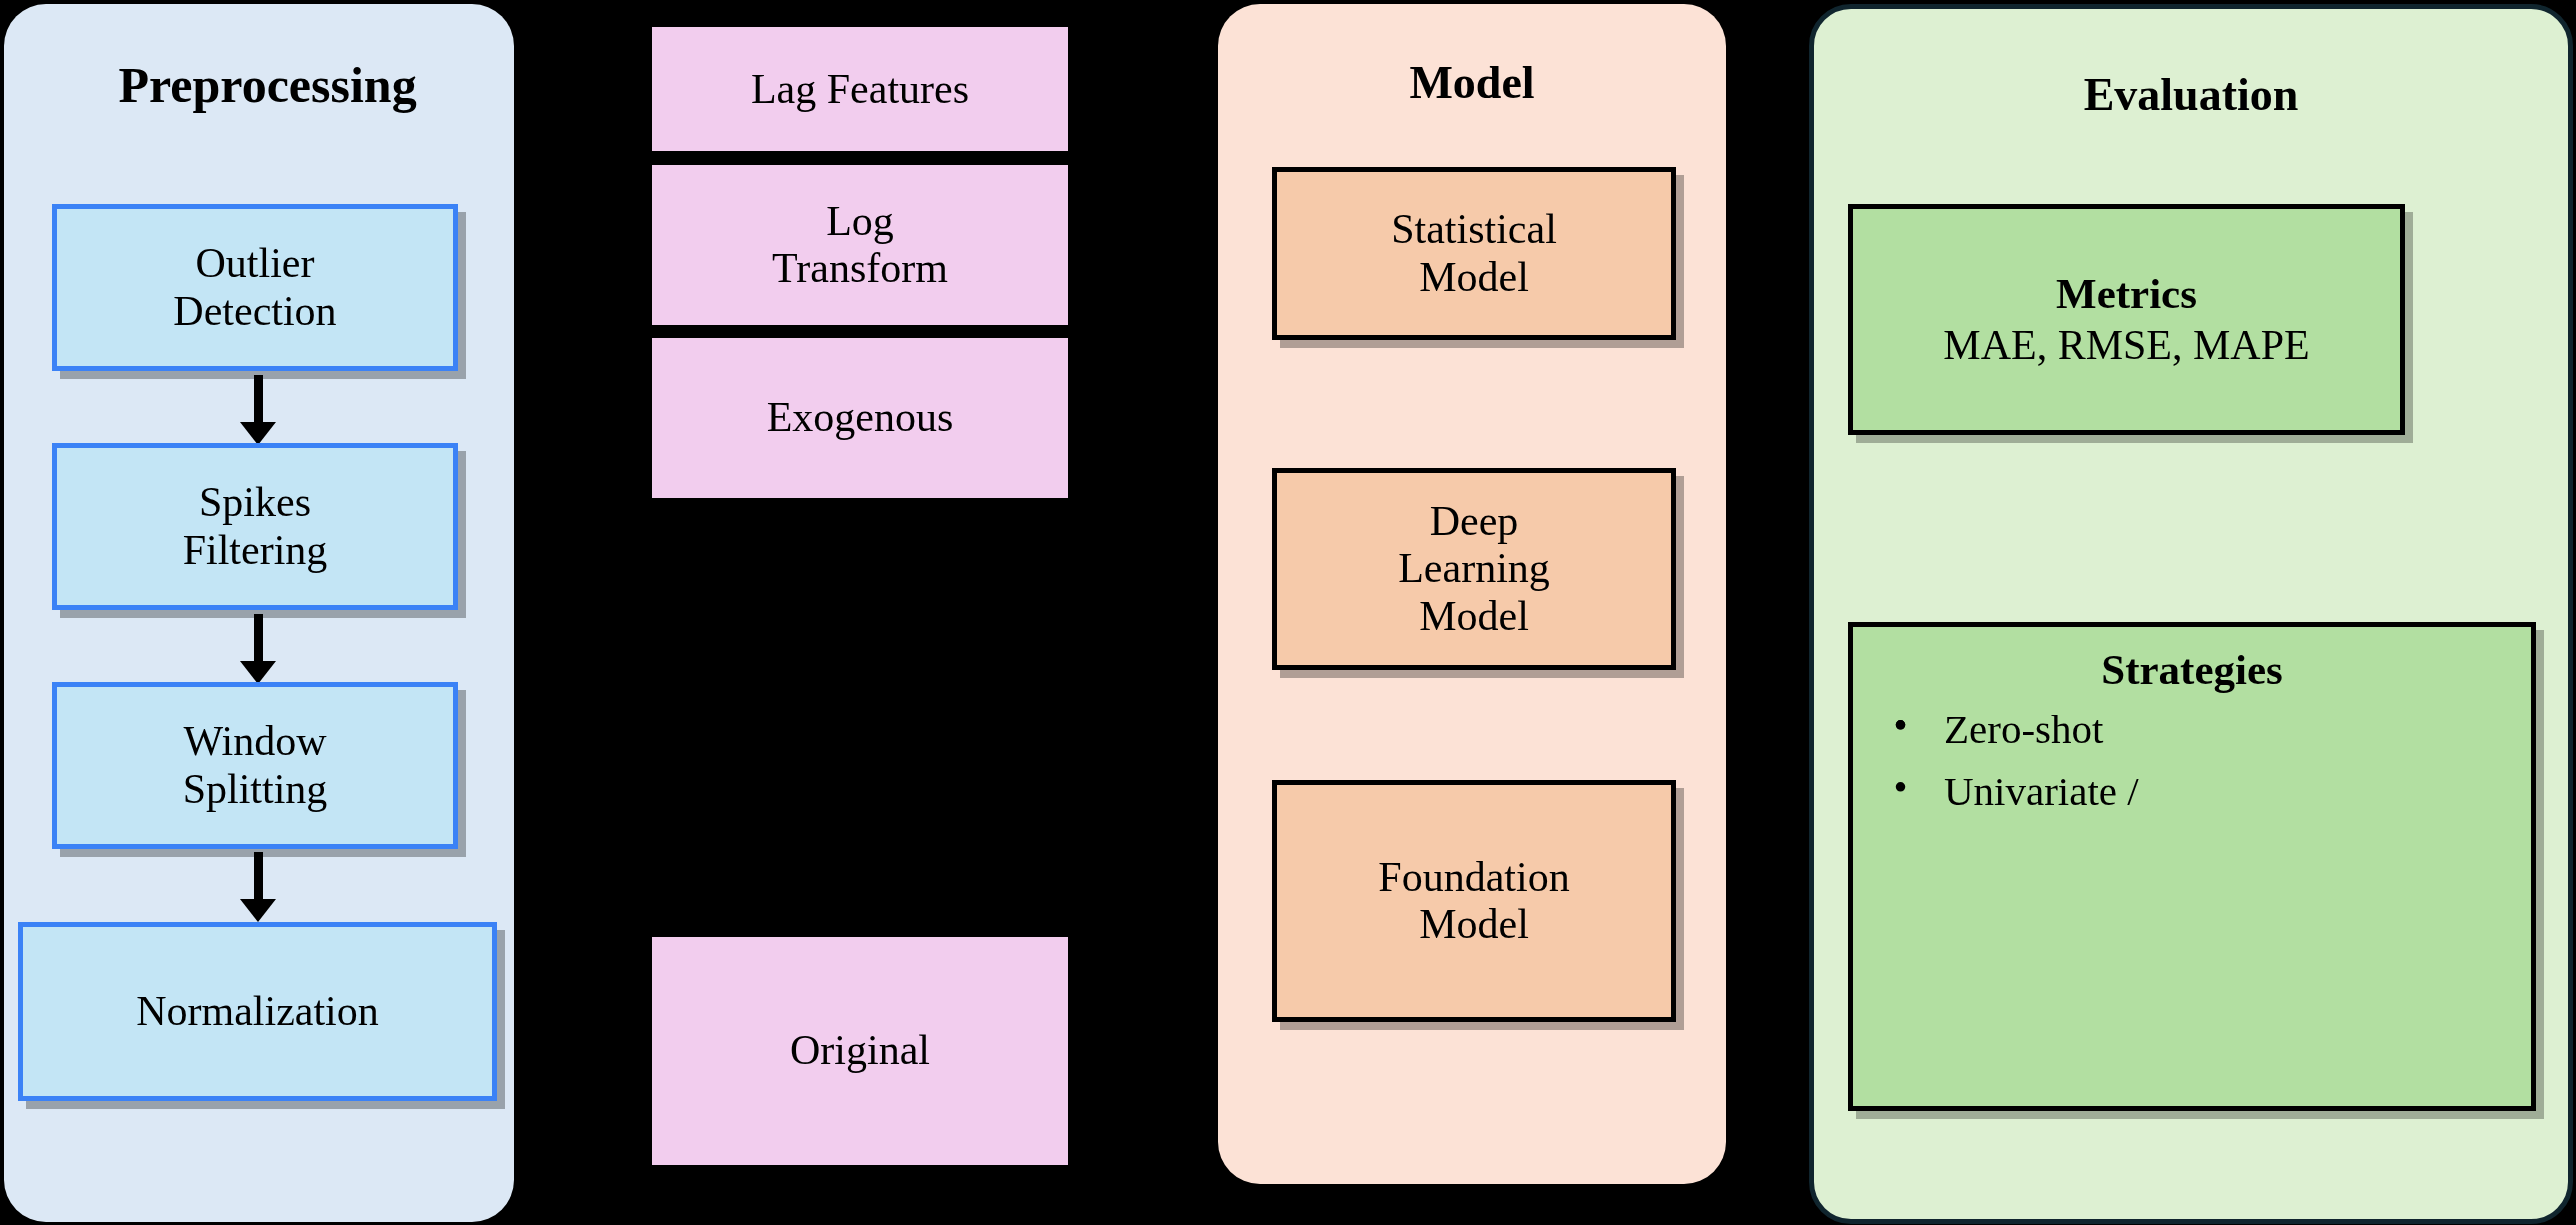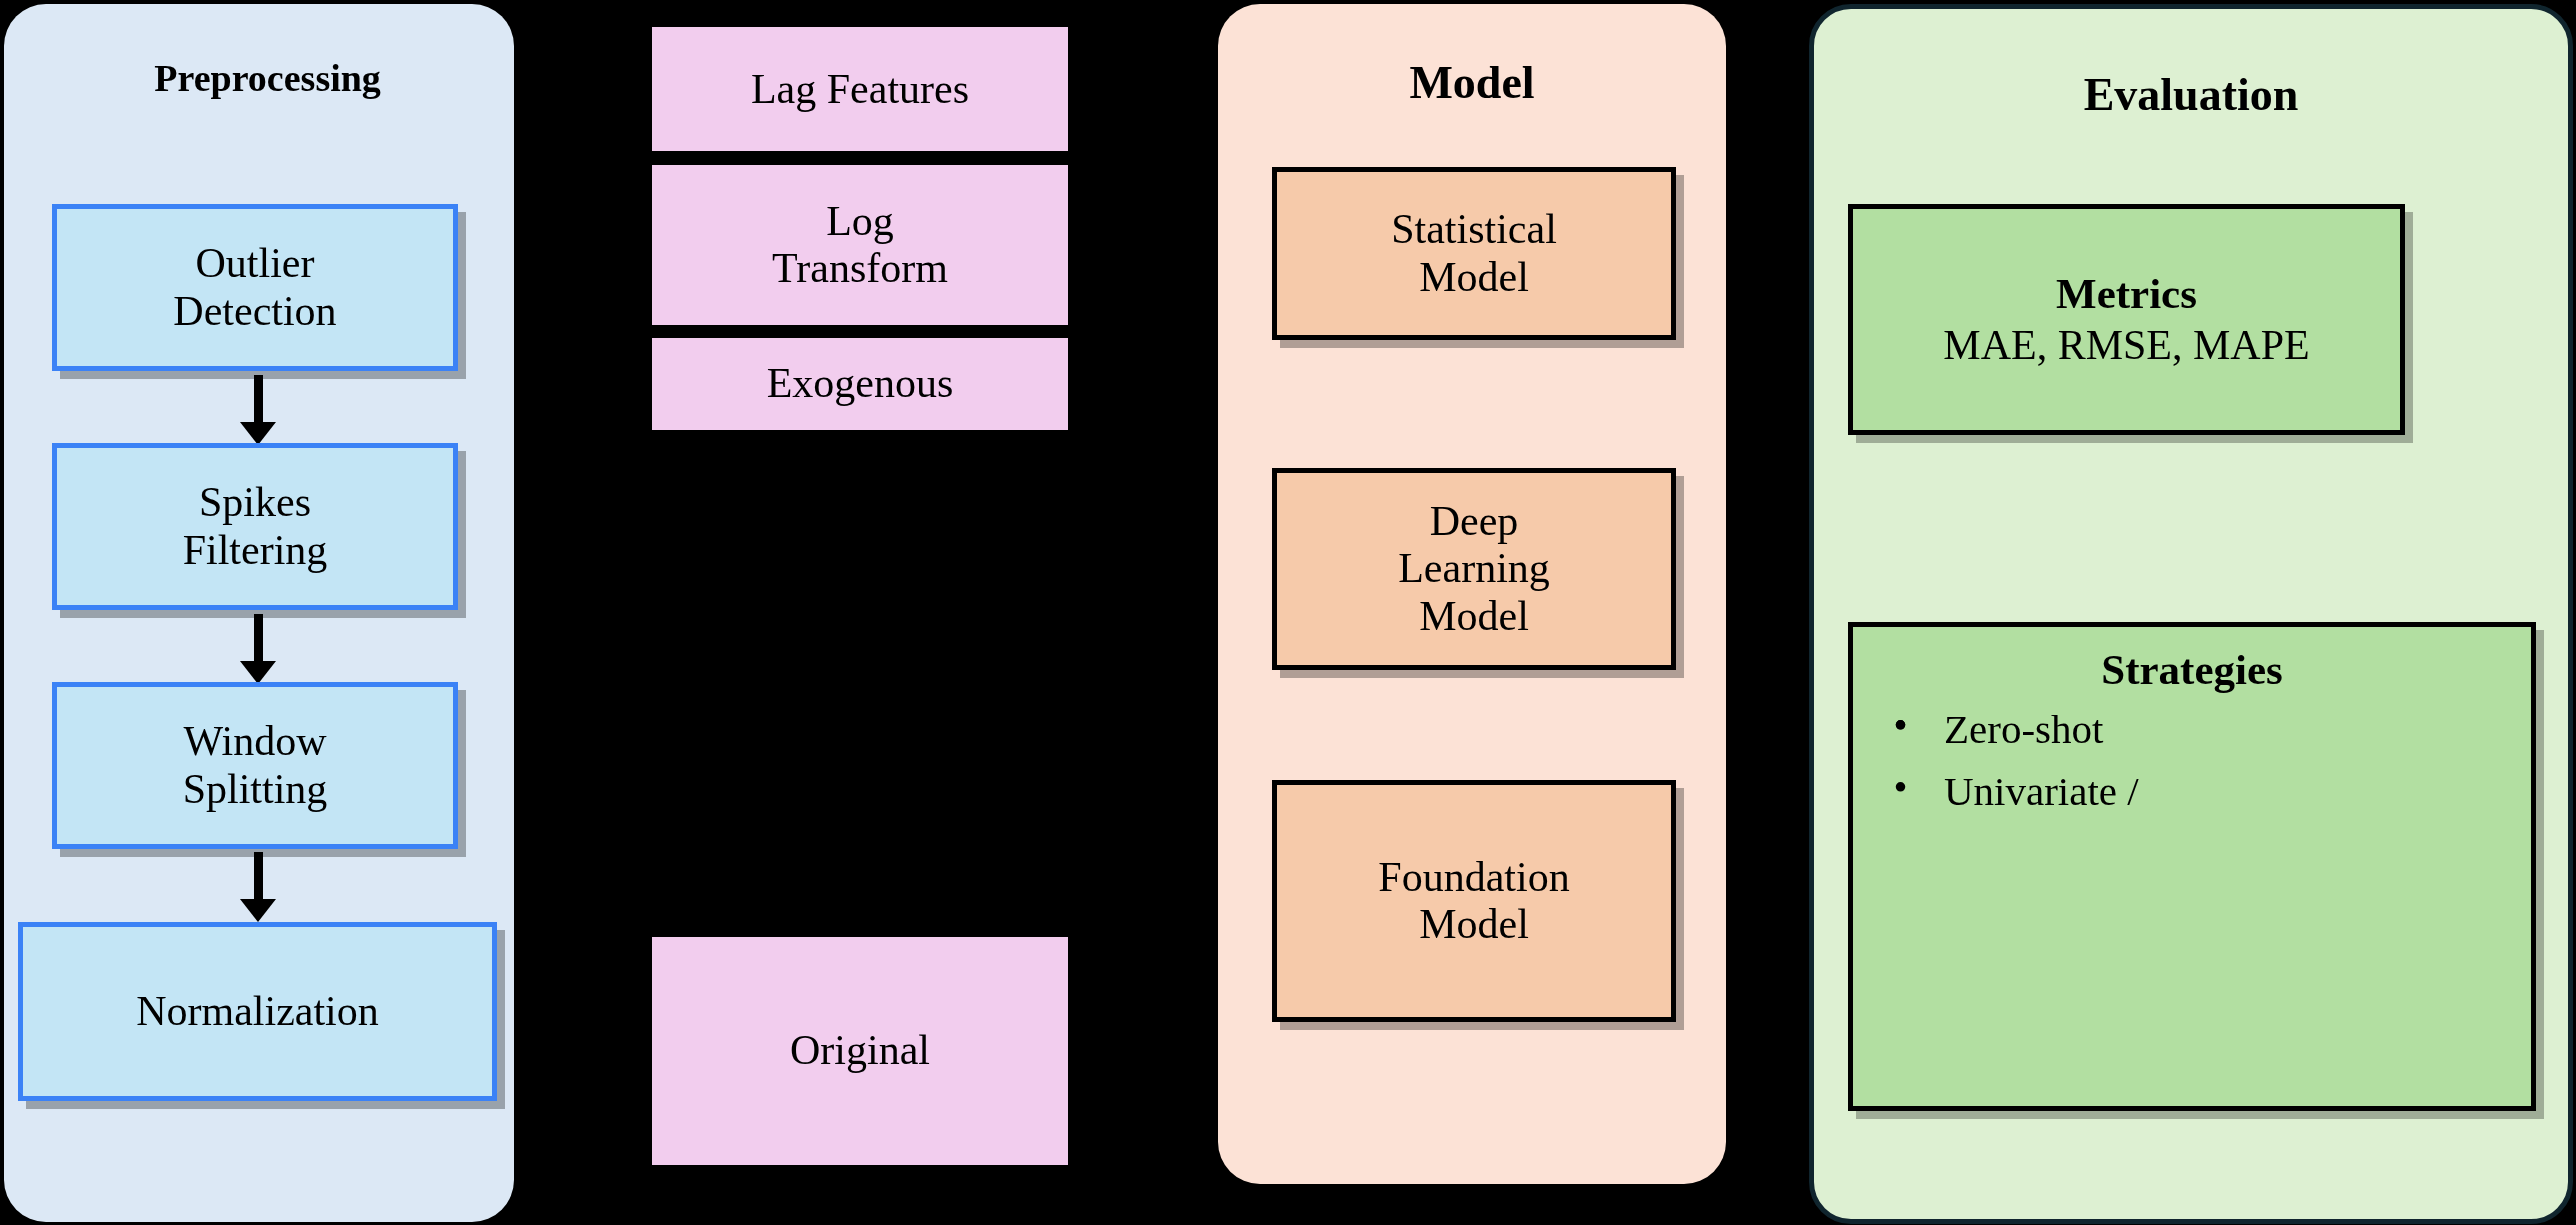--- a/index.html
+++ b/index.html
@@ -6,39 +6,39 @@
   body{width:2576px;height:1226px;position:relative;overflow:hidden;
        font-family:"Liberation Serif","DejaVu Serif",serif;color:#000;}
   .panel{position:absolute;box-sizing:border-box;}
   .panel-title{position:absolute;left:0;right:0;text-align:center;font-weight:bold;}
   .box{position:absolute;box-sizing:border-box;display:flex;align-items:center;
        justify-content:center;text-align:center;line-height:1.12;}
 
   
   #prep{left:3.6px;top:3.6px;width:510px;height:1218px;background:#dce8f5;
         border-radius:42px;box-shadow:7.2px 7.2px 10px rgba(0,0,0,.45);}
-  #prep-title{top:52px;font-size:38px;padding-left:18px;}
+  #prep-title{top:52px;font-size:50px;padding-left:18px;}
   .bluebox{background:#c3e5f5;border:5px solid #3b82f6;
            box-shadow:8px 8px 0 rgba(0,0,0,.30);font-size:42px;}
   #bx-outlier{left:52px;top:204px;width:406px;height:167px;}
   #bx-spikes{left:52px;top:443px;width:406px;height:167px;}
   #bx-window{left:52px;top:682px;width:406px;height:167px;}
   #bx-norm{left:18px;top:922px;width:479px;height:179px;}
   .arrow{position:absolute;width:8.7px;background:#000;}
   .arrow::after{content:"";position:absolute;left:-13.7px;bottom:-21.7px;width:0;height:0;
     border-left:18px solid transparent;border-right:18px solid transparent;border-top:23px solid #000;}
   #ar1{left:254px;top:375px;height:48px;}
   #ar2{left:254px;top:614px;height:48px;}
   #ar3{left:254px;top:852px;height:48px;}
 
   
   .pinkbox{background:#f2cdee;border:0;font-size:42px;}
   #bx-lag{left:652px;top:27.4px;width:416px;height:124px;}
   #bx-log{left:652px;top:165px;width:416px;height:160px;}
-  #bx-exo{left:652px;top:338px;width:416px;height:92px;}
+  #bx-exo{left:652px;top:338px;width:416px;height:160px;}
   #bx-orig{left:652px;top:937px;width:416px;height:228px;text-align:center;}
 
   
   #model{left:1218px;top:3.6px;width:508px;height:1180px;background:#fce2d6;
          border-radius:42px;box-shadow:7.2px 7.2px 10px rgba(0,0,0,.45);}
   #model-title{top:52px;font-size:46px;}
   .orangebox{background:#f6caaa;border:5px solid #000;
              box-shadow:8px 8px 0 rgba(0,0,0,.30);font-size:42px;}
   #bx-stat{left:1272px;top:167px;width:404px;height:173px;}
   #bx-dl{left:1272px;top:468px;width:404px;height:202px;}

